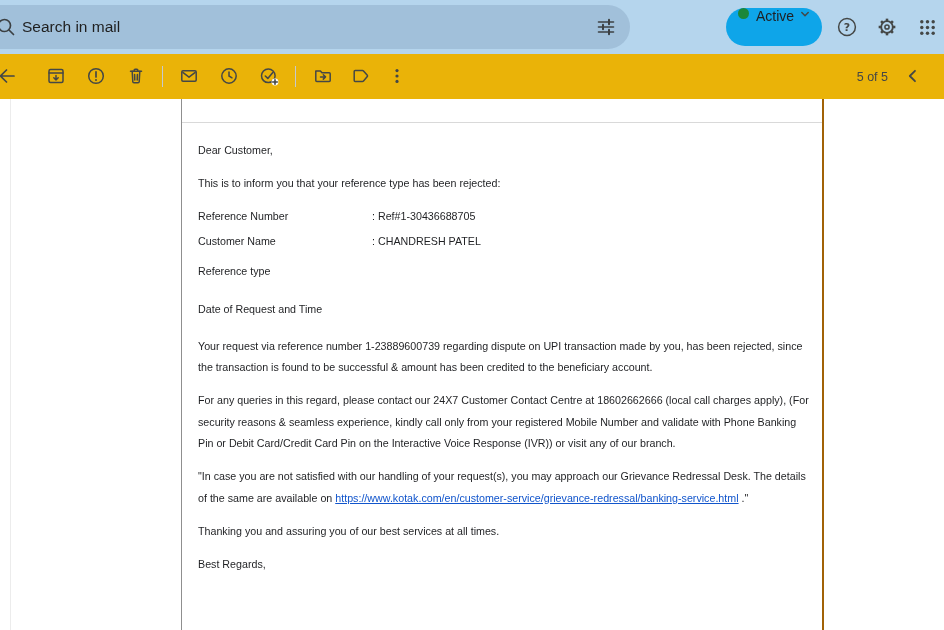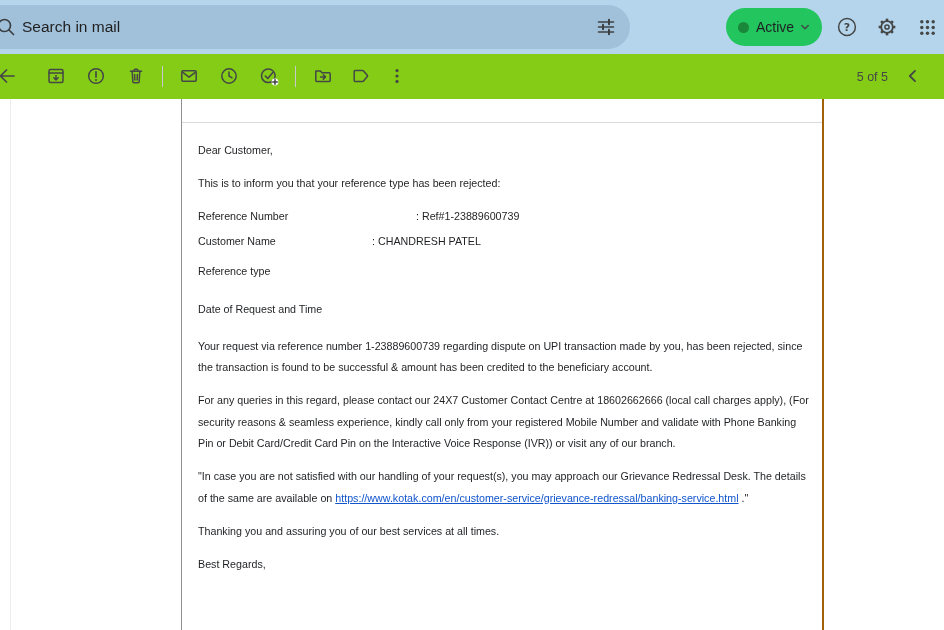--- a/index.html
+++ b/index.html
@@ -12,51 +12,51 @@
   .search-pill { position:absolute; left:-28px; top:5px; width:658px; height:44px;
     background:#a1c0da; border-radius:24px; }
   .search-pill .search-glyph { position:absolute; left:24px; top:12px; width:20px; height:20px; }
   .search-input { position:absolute; left:50px; top:0; width:500px; height:44px;
     background:transparent; border:none; outline:none; font-size:15.5px; color:#1f1f1f;
     font-family:"Liberation Sans","DejaVu Sans",sans-serif; }
   .search-input::placeholder { color:#1f1f1f; opacity:1; }
   .tune-glyph { position:absolute; right:14px; top:12px; width:20px; height:20px; cursor:pointer; }
 
   .status-chip { position:absolute; left:726px; top:8px; height:38px; padding:0 11px 0 12px;
-    background:#22c55e; border-radius:19px; display:flex; align-items:center; cursor:pointer; }
+    background:#0ea5e9; border-radius:19px; display:flex; align-items:flex-start; cursor:pointer; }
   .status-dot { width:11px; height:11px; border-radius:50%; background:#1b873b; margin-right:7px; }
   .status-label { font-size:14px; font-weight:500; color:#1f2023; margin-right:5px; }
 
   .hdr-icon { position:absolute; top:16px; width:22px; height:22px; cursor:pointer; }
   .help-icon  { left:836px; }
   .gear-icon  { left:876px; }
   .apps-icon  { left:918px; top:18px; width:19px; height:19px; }
 
   
-  .toolbar { position:relative; width:944px; height:45px; background:#84cc16; }
+  .toolbar { position:relative; width:944px; height:45px; background:#eab308; }
   .tb-icon { position:absolute; top:12px; width:20px; height:20px; cursor:pointer; }
   .tb-div { position:absolute; top:12px; width:1px; height:21px; background:#c6c9ce; }
   .tb-pagination { position:absolute; right:56px; top:0; height:45px; display:flex;
     align-items:center; font-size:12.5px; color:#444746; }
   .tb-chevron { position:absolute; left:904px; top:13px; width:18px; height:18px; cursor:pointer; }
 
   
   .content { position:relative; width:944px; height:531px; background:#ffffff; }
   .pane-divider { position:absolute; left:10px; top:0; width:1px; height:531px; background:#ececec; }
 
   .email-box { position:absolute; left:181px; top:0; width:643px; height:531px;
     background:#ffffff; border-left:1px solid #8f8f8f; border-right:2px solid #a16207; }
   .email-head { height:24px; border-bottom:1px solid #d9d9d9; }
   .email-body { padding:17px 12px 0 16px; font-size:10.7px; line-height:21.5px;
     color:#1f2023; width:100%; }
   .email-body p { margin:0 0 11.5px 0; }
   .ref-table { margin:4px 0 15px 0; }
   .ref-row { display:flex; }
   .ref-row .lbl { width:174px; flex:0 0 174px; }
-  .ref-row.r1 { margin-bottom:3px;gap:44px; }
+  .ref-row.r1 { margin-bottom:3px; }
   .ref-row.r2 { margin-bottom:8.5px; }
   .ref-row.r3 { margin-bottom:17px; }
   .email-link { color:#1155cc; text-decoration:underline; cursor:pointer; }
   svg { display:block; }
 </style>
 </head>
 <body>
 
 <div class="app">
 
@@ -210,21 +210,21 @@
     <div class="email-box">
       <div class="email-head"></div>
       <div class="email-body">
 
         <p>Dear Customer,</p>
         <p>This is to inform you that your reference type has been rejected:</p>
 
         <div class="ref-table">
           <div class="ref-row r1">
             <span class="lbl">Reference Number</span>
-            <span class="val">: Ref#1-23889600739</span>
+            <span class="val">: Ref#1-30436688705</span>
           </div>
           <div class="ref-row r2">
             <span class="lbl">Customer Name</span>
             <span class="val">: CHANDRESH PATEL</span>
           </div>
           <div class="ref-row r3">
             <span class="lbl">Reference type</span>
           </div>
           <div class="ref-row r4">
             <span class="lbl">Date of Request and Time</span>

